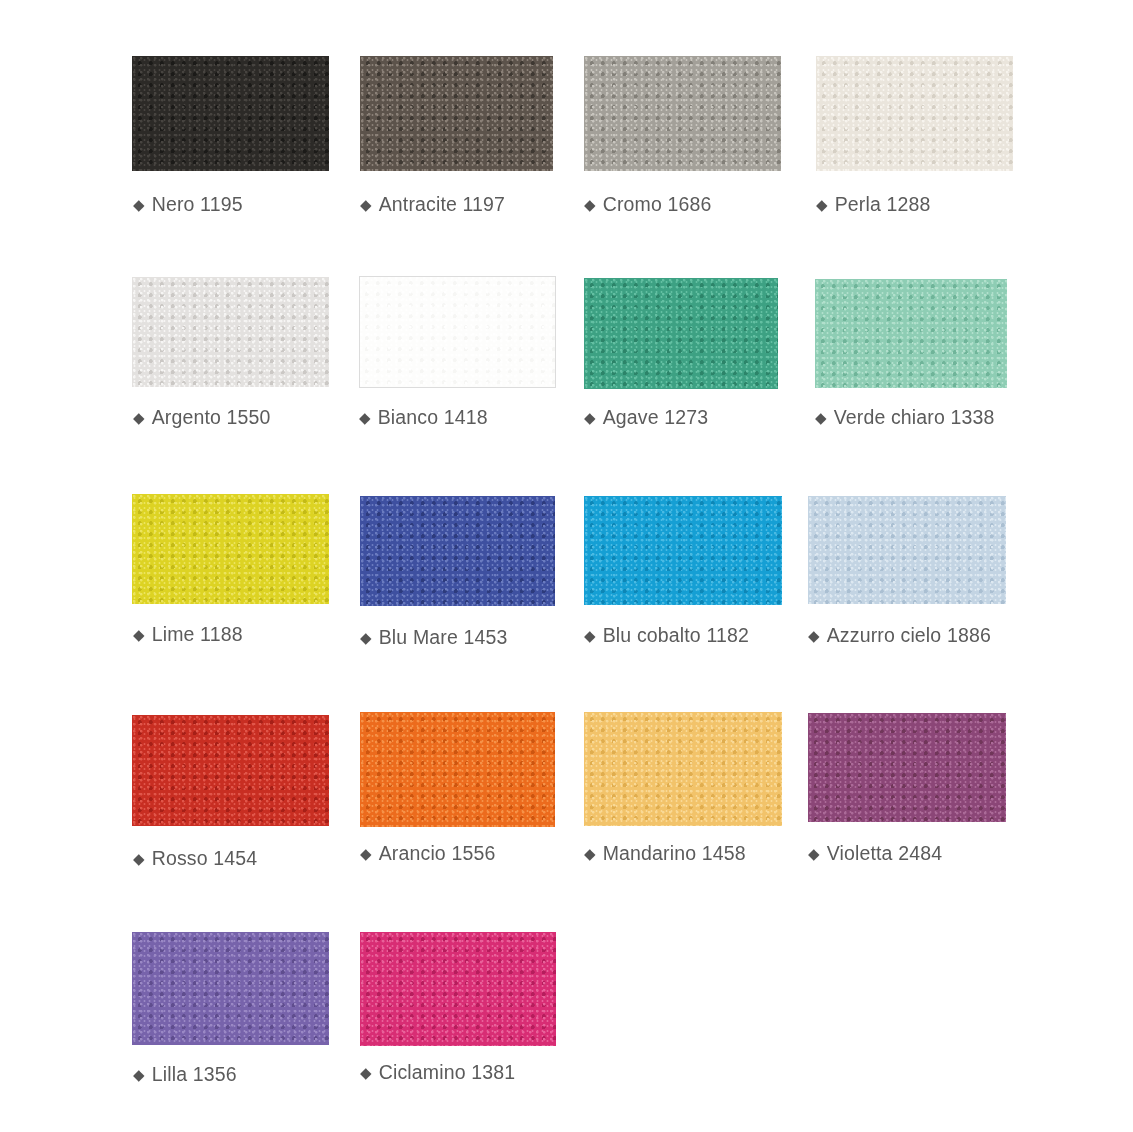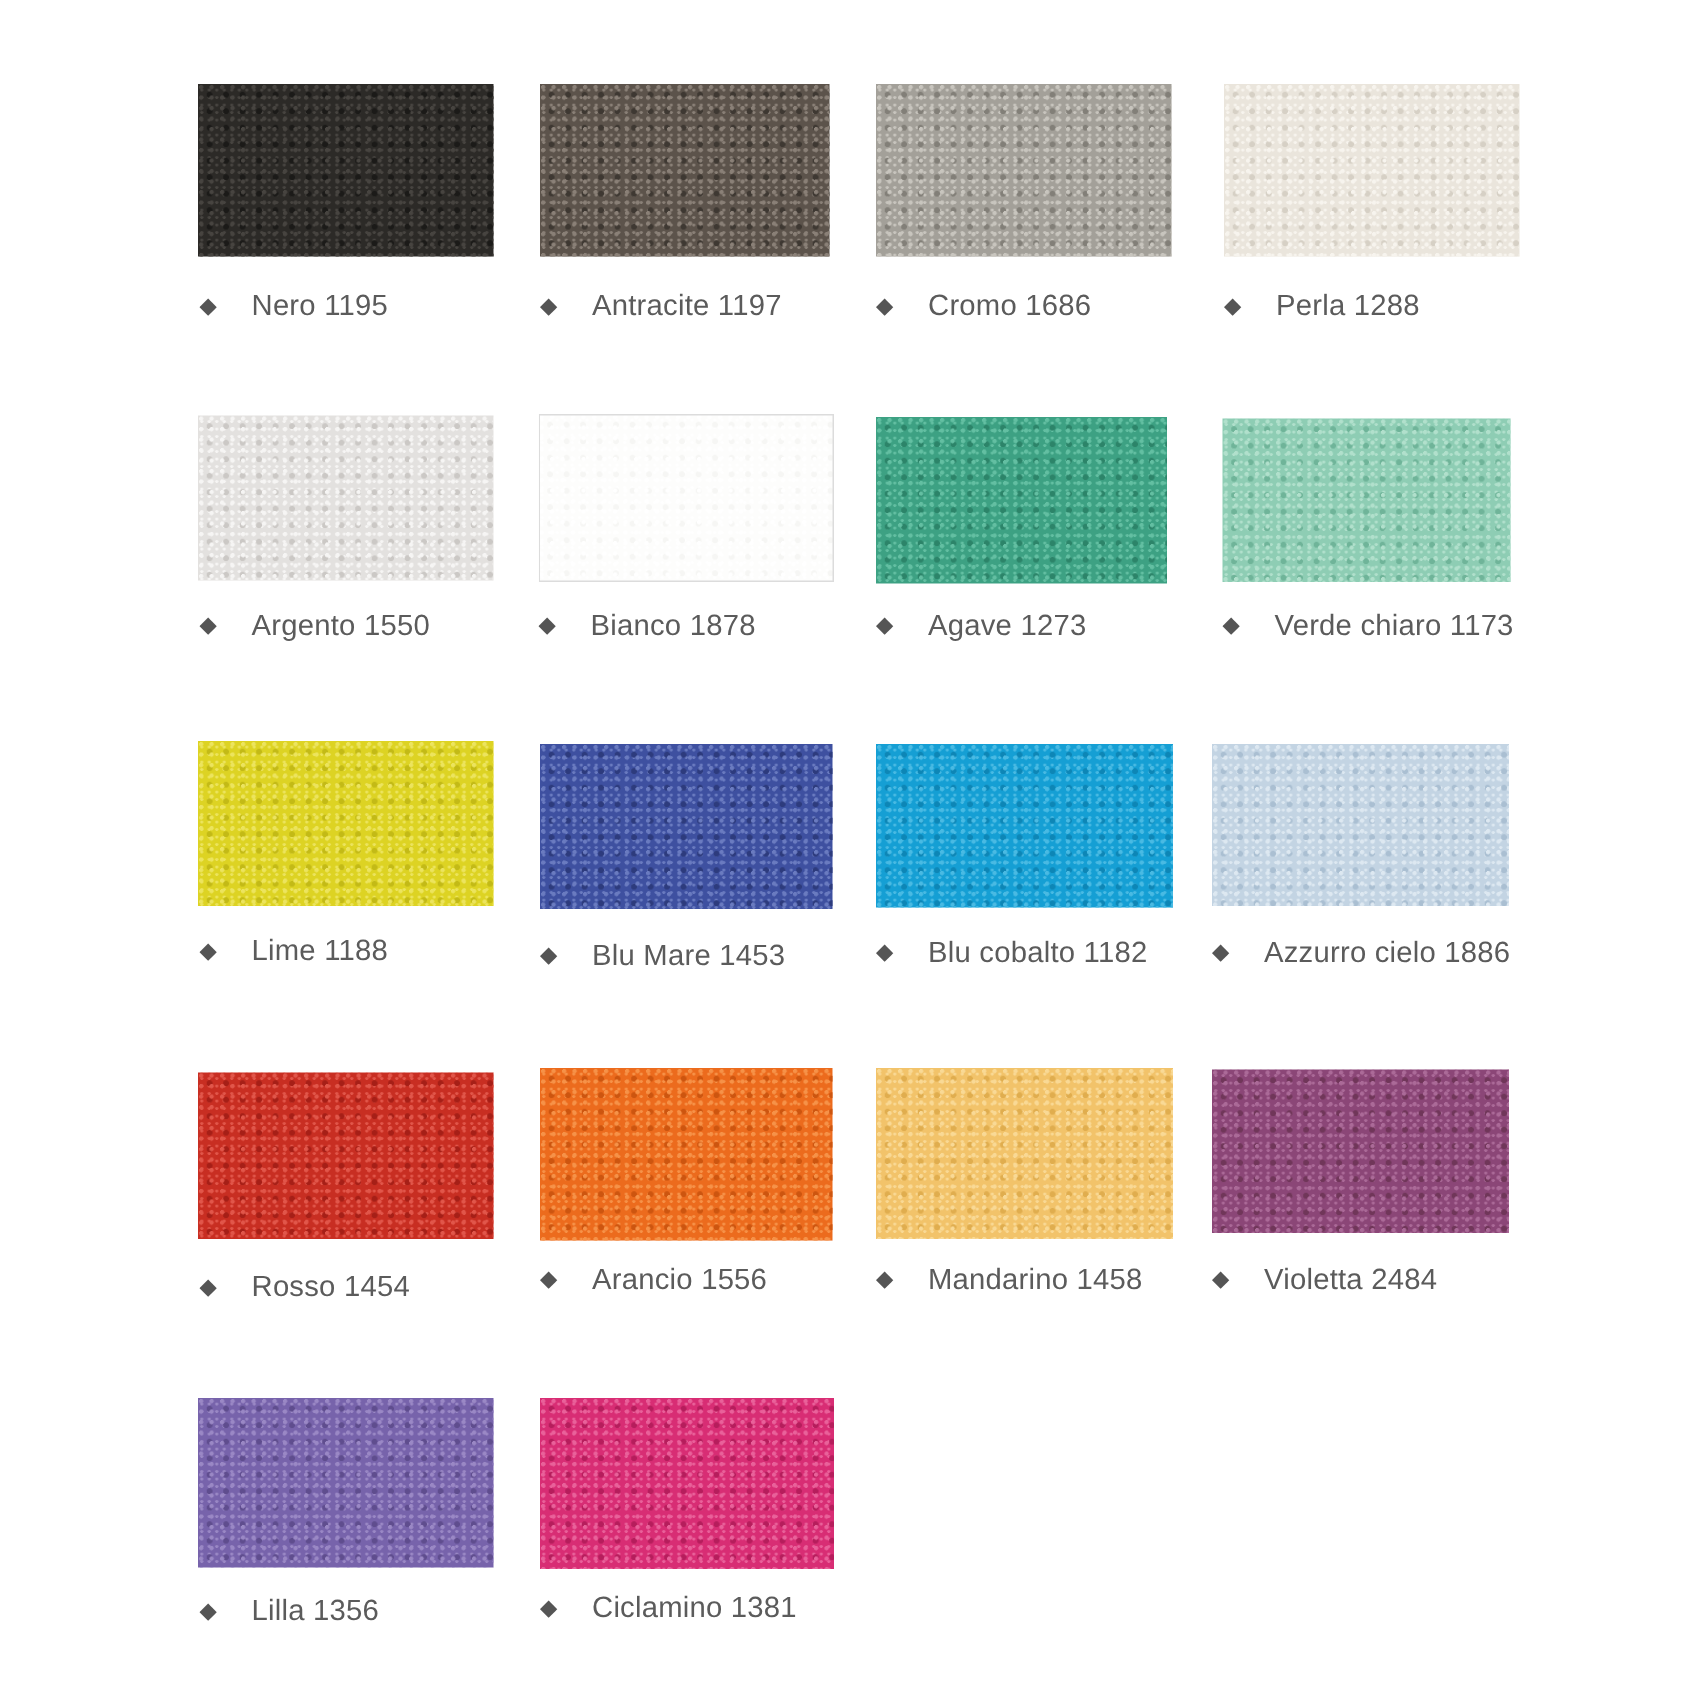--- a/index.html
+++ b/index.html
@@ -45,21 +45,20 @@
   .diamond-bullet {
     display: inline-block;
     color: #555555;
     font-size: 15px;
     line-height: 1;
     margin-right: 7px;
     transform: translateY(-0.5px);
   }
   .swatch-name {
     display: inline-block;
-    margin-left: 16px;
   }
 </style>
 </head>
 <body>
 
 <div id="swatch-board">
     <div class="swatch-chip" style="left: 132px; top: 56px; width: 197px; height: 115px; background-image: radial-gradient(circle at 30% 30%, rgb(71, 68, 64) 0px, rgb(71, 68, 64) 1.3px, transparent 1.6px), radial-gradient(circle at 70% 65%, rgb(27, 26, 24) 0px, rgb(27, 26, 24) 1.8px, transparent 2.1px), radial-gradient(circle at 50% 80%, rgb(71, 68, 64) 0px, rgb(71, 68, 64) 0.9px, transparent 1.2px), linear-gradient(rgb(44, 42, 39), rgb(44, 42, 39));"></div>
     <div class="swatch-label" style="left: 133px; top: 195px; color: rgb(91, 91, 91);">
       <span class="diamond-bullet" style="color: rgb(85, 85, 85);">◆</span>
       <span class="swatch-name">Nero 1195</span>
@@ -80,31 +79,31 @@
       <span class="swatch-name">Perla 1288</span>
     </div>
     <div class="swatch-chip" style="left: 132px; top: 277px; width: 197px; height: 110px; background-image: radial-gradient(circle at 30% 30%, rgb(246, 245, 244) 0px, rgb(246, 245, 244) 1.3px, transparent 1.6px), radial-gradient(circle at 70% 65%, rgb(203, 200, 197) 0px, rgb(203, 200, 197) 1.8px, transparent 2.1px), radial-gradient(circle at 50% 80%, rgb(246, 245, 244) 0px, rgb(246, 245, 244) 0.9px, transparent 1.2px), linear-gradient(rgb(227, 225, 223), rgb(227, 225, 223));"></div>
     <div class="swatch-label" style="left: 133px; top: 408px; color: rgb(91, 91, 91);">
       <span class="diamond-bullet" style="color: rgb(85, 85, 85);">◆</span>
       <span class="swatch-name">Argento 1550</span>
     </div>
     <div class="swatch-chip bordered" style="left: 359px; top: 276px; width: 197px; height: 112px; background-image: radial-gradient(circle at 30% 30%, rgb(255, 255, 255) 0px, rgb(255, 255, 255) 1.3px, transparent 1.6px), radial-gradient(circle at 70% 65%, rgb(246, 246, 244) 0px, rgb(246, 246, 244) 1.8px, transparent 2.1px), radial-gradient(circle at 50% 80%, rgb(255, 255, 255) 0px, rgb(255, 255, 255) 0.9px, transparent 1.2px), linear-gradient(rgb(253, 253, 252), rgb(253, 253, 252));"></div>
     <div class="swatch-label" style="left: 359px; top: 408px; color: rgb(91, 91, 91);">
       <span class="diamond-bullet" style="color: rgb(85, 85, 85);">◆</span>
-      <span class="swatch-name">Bianco 1878</span>
+      <span class="swatch-name">Bianco 1418</span>
     </div>
     <div class="swatch-chip" style="left: 584px; top: 278px; width: 194px; height: 111px; background-image: radial-gradient(circle at 30% 30%, rgb(99, 191, 162) 0px, rgb(99, 191, 162) 1.3px, transparent 1.6px), radial-gradient(circle at 70% 65%, rgb(44, 132, 105) 0px, rgb(44, 132, 105) 1.8px, transparent 2.1px), radial-gradient(circle at 50% 80%, rgb(99, 191, 162) 0px, rgb(99, 191, 162) 0.9px, transparent 1.2px), linear-gradient(rgb(61, 161, 131), rgb(61, 161, 131));"></div>
     <div class="swatch-label" style="left: 584px; top: 408px; color: rgb(91, 91, 91);">
       <span class="diamond-bullet" style="color: rgb(85, 85, 85);">◆</span>
       <span class="swatch-name">Agave 1273</span>
     </div>
     <div class="swatch-chip" style="left: 815px; top: 279px; width: 192px; height: 109px; background-image: radial-gradient(circle at 30% 30%, rgb(177, 224, 204) 0px, rgb(177, 224, 204) 1.3px, transparent 1.6px), radial-gradient(circle at 70% 65%, rgb(111, 180, 153) 0px, rgb(111, 180, 153) 1.8px, transparent 2.1px), radial-gradient(circle at 50% 80%, rgb(177, 224, 204) 0px, rgb(177, 224, 204) 0.9px, transparent 1.2px), linear-gradient(rgb(142, 205, 180), rgb(142, 205, 180));"></div>
     <div class="swatch-label" style="left: 815px; top: 408px; color: rgb(91, 91, 91);">
       <span class="diamond-bullet" style="color: rgb(85, 85, 85);">◆</span>
-      <span class="swatch-name">Verde chiaro  1173</span>
+      <span class="swatch-name">Verde chiaro  1338</span>
     </div>
     <div class="swatch-chip" style="left: 132px; top: 494px; width: 197px; height: 110px; background-image: radial-gradient(circle at 30% 30%, rgb(236, 228, 94) 0px, rgb(236, 228, 94) 1.3px, transparent 1.6px), radial-gradient(circle at 70% 65%, rgb(195, 186, 22) 0px, rgb(195, 186, 22) 1.8px, transparent 2.1px), radial-gradient(circle at 50% 80%, rgb(236, 228, 94) 0px, rgb(236, 228, 94) 0.9px, transparent 1.2px), linear-gradient(rgb(221, 211, 35), rgb(221, 211, 35));"></div>
     <div class="swatch-label" style="left: 133px; top: 625px; color: rgb(91, 91, 91);">
       <span class="diamond-bullet" style="color: rgb(85, 85, 85);">◆</span>
       <span class="swatch-name">Lime 1188</span>
     </div>
     <div class="swatch-chip" style="left: 360px; top: 496px; width: 195px; height: 110px; background-image: radial-gradient(circle at 30% 30%, rgb(106, 123, 192) 0px, rgb(106, 123, 192) 1.3px, transparent 1.6px), radial-gradient(circle at 70% 65%, rgb(45, 59, 125) 0px, rgb(45, 59, 125) 1.8px, transparent 2.1px), radial-gradient(circle at 50% 80%, rgb(106, 123, 192) 0px, rgb(106, 123, 192) 0.9px, transparent 1.2px), linear-gradient(rgb(62, 80, 160), rgb(62, 80, 160));"></div>
     <div class="swatch-label" style="left: 360px; top: 628px; color: rgb(91, 91, 91);">
       <span class="diamond-bullet" style="color: rgb(85, 85, 85);">◆</span>
       <span class="swatch-name">Blu Mare 1453</span>

